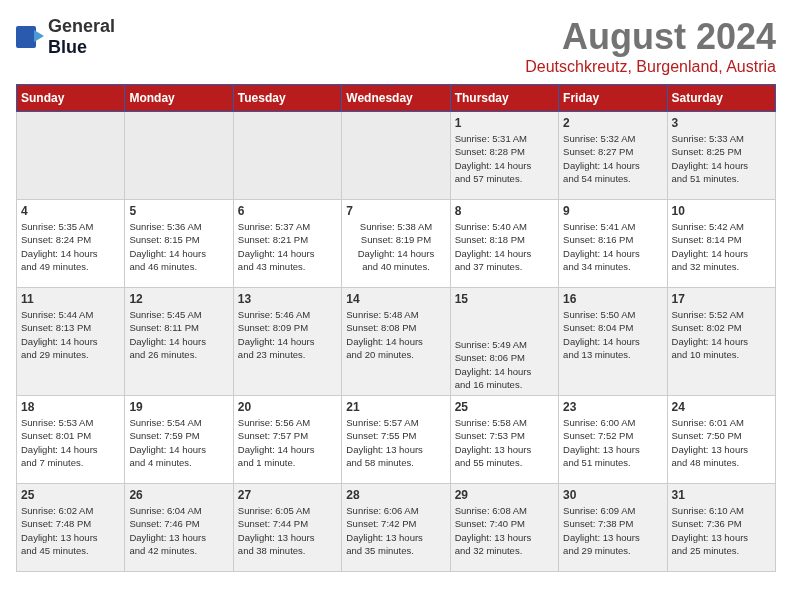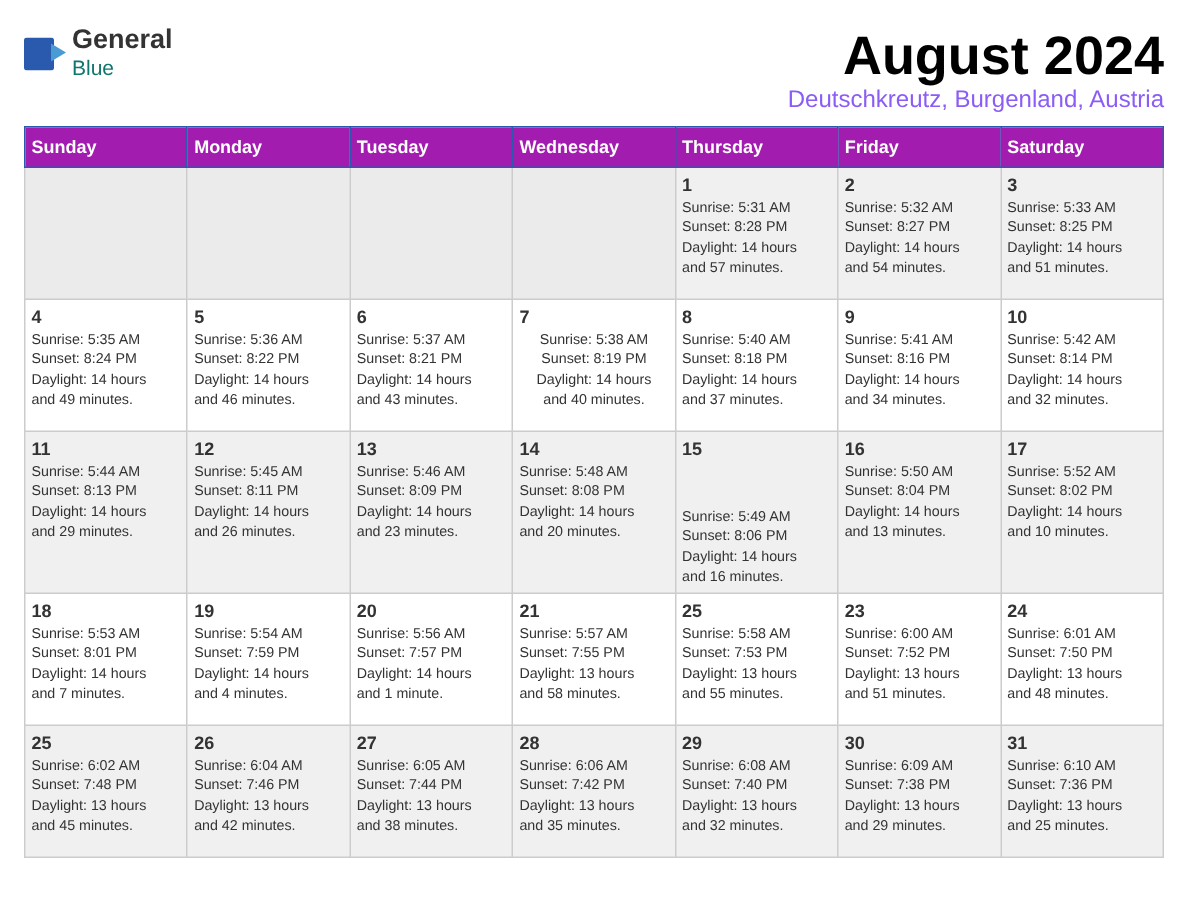--- a/index.html
+++ b/index.html
@@ -21,32 +21,32 @@
       display: flex;
       flex-direction: column;
       align-items: flex-start;
     }
     .title-area {
       text-align: right;
     }
     .month-year {
       font-size: 36px;
       font-weight: bold;
-      color: #000000;
+      color: #737373;
     }
     .location {
       font-size: 16px;
-      color: #8b5cf6;
+      color: #b91c1c;
     }
     .calendar {
       width: 100%;
       border-collapse: collapse;
     }
     .calendar th {
-      background-color: #a21caf;
+      background-color: #b91c1c;
       color: white;
       font-size: 12px;
       font-weight: bold;
       padding: 6px 4px;
       text-align: left;
       border: 1px solid #2a5aad;
     }
     .calendar td {
       border: 1px solid #ccc;
       vertical-align: top;
@@ -83,21 +83,21 @@
 
 <div class="header-area">
   <div class="logo">
     <div style="display:flex;align-items:center;">
       <svg width="28" height="22" viewBox="0 0 28 22">
         <rect x="0" y="0" width="20" height="22" rx="2" fill="#2a5aad"></rect>
         <polygon points="18,4 28,10 18,16" fill="#4a9ad4"></polygon>
       </svg>
       <div style="margin-left:4px;">
         <span style="font-size:18px;font-weight:bold;color:#333;">General</span><br>
-        <span style="font-size:14px;font-weight:normal;color:#0f766e;">Blue</span>
+        <span style="font-size:18px;font-weight:bold;color:#0f172a;">Blue</span>
       </div>
     </div>
   </div>
   <div class="title-area">
     <div class="month-year">August 2024</div>
     <div class="location">Deutschkreutz, Burgenland, Austria</div>
   </div>
 </div>
 
 <table class="calendar">
@@ -144,21 +144,21 @@
         <td>
           <span class="day-num">4</span>
           <div class="day-info" style="white-space: pre-line;">Sunrise: 5:35 AM
 Sunset: 8:24 PM
 Daylight: 14 hours
 and 49 minutes.</div>
         </td>
         <td>
           <span class="day-num">5</span>
           <div class="day-info" style="white-space: pre-line;">Sunrise: 5:36 AM
-Sunset: 8:22 PM
+Sunset: 8:15 PM
 Daylight: 14 hours
 and 46 minutes.</div>
         </td>
         <td>
           <span class="day-num">6</span>
           <div class="day-info" style="white-space: pre-line;">Sunrise: 5:37 AM
 Sunset: 8:21 PM
 Daylight: 14 hours
 and 43 minutes.</div>
         </td>

